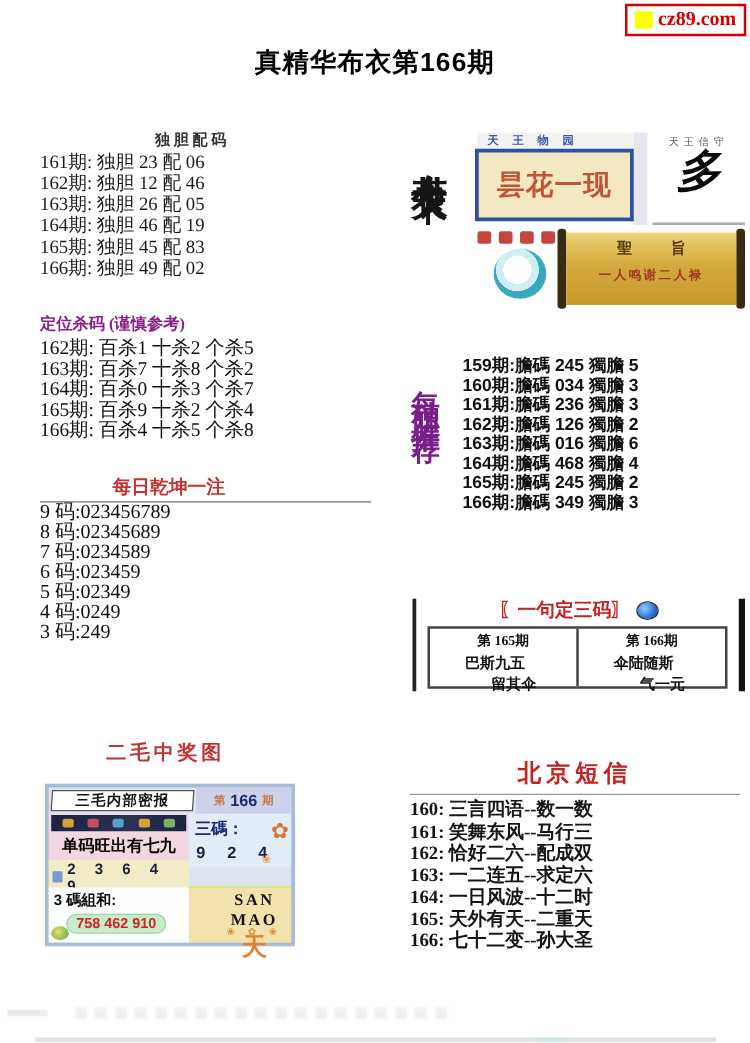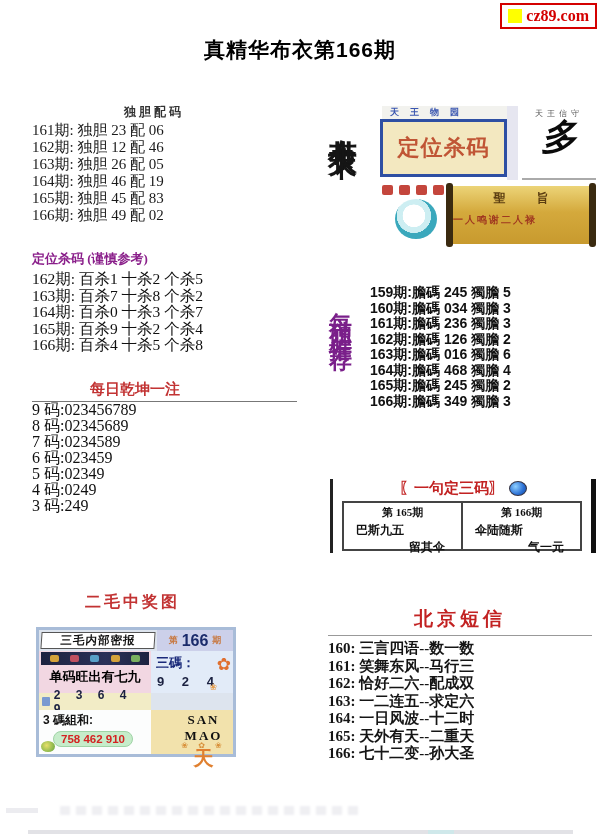--- a/index.html
+++ b/index.html
@@ -38,33 +38,33 @@
   
   .card{top:627px;left:36px;width:200px;height:130px;border:3px solid #a8bcd8;
         background:#dde4ee;box-sizing:border-box;font-family:"Liberation Sans",sans-serif;}
   .card-hdr{display:flex;height:21px;}
   .card-hdr-left{width:112px;background:#fff;border:1px solid #555;margin:2px;
                  font-weight:bold;font-size:11.5px;display:flex;align-items:center;
                  justify-content:center;letter-spacing:1px;transform:skewX(-4deg);}
   .card-hdr-right{flex:1;background:#ccd0ea;display:flex;align-items:center;
                   justify-content:center;gap:4px;}
   .issue-deco{color:#c87840;font-size:9px;font-weight:bold;}
-  .issue-no{color:#1a2a6a;font-size:16px;font-weight:bold;}
+  .issue-no{color:#1a2a6a;font-size:13px;font-weight:bold;}
   .card-row2{display:flex;height:42px;}
   .r2l{width:112px;background:#f2d7e2;}
   .banner{height:13px;margin:1px 2px 0 2px;background:linear-gradient(90deg,#1c2240,#2b3158 60%,#1c2240);
           display:flex;align-items:center;justify-content:space-around;padding:0 3px;}
   .banner i{display:block;width:9px;height:7px;border-radius:2px;}
   .single-line{font-size:13px;font-weight:bold;color:#000000;text-align:center;margin-top:3px;}
   .r2r{flex:1;background:#e2ebf8;position:relative;}
   .sanma-label{color:#1a2a7a;font-weight:bold;font-size:13px;margin:3px 0 0 5px;}
   .sanma-val{color:#1a2040;font-weight:bold;font-size:13px;letter-spacing:7px;margin:2px 0 0 6px;}
   .flower{position:absolute;right:2px;top:3px;color:#e07030;font-size:17px;}
   .flower2{position:absolute;right:16px;bottom:1px;color:#e8a050;font-size:9px;}
-  .card-row3{display:flex;height:17px;}
+  .card-row3{display:flex;height:17px;align-items:center;}
   .r3l{width:112px;background:#f2ecc6;display:flex;align-items:center;}
   .tiny-tag{width:8px;height:9px;background:#7a9ad0;margin:0 4px 0 3px;border-radius:1px;}
   .five-codes{color:#1a2040;font-weight:bold;font-size:12px;letter-spacing:6px;}
   .r3r{flex:1;background:#bef264;display:flex;align-items:center;margin-top:28px;}
   .formula{color:#1a2040;font-weight:bold;font-size:12px;}
   .card-row4{display:flex;height:44px;}
   .r4l{width:112px;background:#fcfdfd;position:relative;}
   .zuhe-label{font-size:12px;font-weight:bold;color:#111;margin:2px 0 0 4px;}
   .zuhe-oval{background:#c6ecca;border:1px solid #9fd3a6;border-radius:12px;padding:1px 7px;
              color:#d42222;font-weight:bold;font-size:11.5px;width:fit-content;margin:2px 0 0 14px;}
@@ -98,42 +98,42 @@
   .mascot{position:absolute;top:93px;left:15px;width:42px;height:40px;border-radius:50%;
           background:radial-gradient(circle at 45% 42%,#ffffff 0 34%,#cdeef2 35% 52%,
                      #3aa8bc 53% 74%,#2a7f92 75% 100%);}
   .scroll{position:absolute;top:77px;left:66px;width:150px;height:64px;}
   .rod{position:absolute;top:0;width:7px;height:64px;background:#3a2a10;border-radius:3px;}
   .rod-l{left:0;} .rod-r{right:0;}
   .scroll-body{position:absolute;left:7px;right:7px;top:3px;bottom:3px;
                background:linear-gradient(180deg,#ecd478,#d4a93c 45%,#c89a2e);}
   .scroll-title{text-align:center;font-size:12px;font-weight:bold;color:#5a3c10;
                 letter-spacing:14px;margin-top:4px;padding-left:14px;}
-  .scroll-text{text-align:left;font-size:10px;font-weight:bold;color:#a03820;
+  .scroll-text{text-align:center;font-size:10px;font-weight:bold;color:#a03820;
                margin-top:6px;letter-spacing:2px;}
 
   .tuijian{top:285px;left:326px;width:274px;}
   .tuijian-vert{position:absolute;left:0;top:8px;writing-mode:vertical-rl;
                 text-orientation:upright;color:#7a1f8a;font-size:23px;font-weight:bold;
                 letter-spacing:9px;font-family:"Liberation Sans",sans-serif;}
   .tuijian-rows{margin-left:44px;}
   .tuijian-rows .row{font-size:14px;font-weight:bold;color:#111;line-height:15.5px;
                      font-family:"Liberation Sans",sans-serif;}
 
   .yiju{top:479px;left:330px;width:266px;height:78px;}
   .bar-l{position:absolute;left:0;top:0;width:3px;height:74px;background:#222;}
   .bar-r{position:absolute;right:0;top:0;width:5px;height:74px;background:#111;}
   .yiju-title{display:flex;align-items:center;justify-content:center;gap:5px;
               color:#c22222;font-weight:bold;font-size:15px;}
   .globe{display:inline-block;width:16px;height:13px;border-radius:50%;
          background:radial-gradient(circle at 35% 35%,#8fd0ff,#2a6fd4 60%,#134a9a);
          border:1px solid #334;}
   .yiju-table{margin:3px 14px 0 12px;border:2px solid #444;display:flex;height:46px;
               background:#fff;}
-  .yiju-cell{flex:1;padding:2px 4px;}
+  .yiju-cell{flex:1;padding:2px 20px;}
   .yiju-cell:first-child{border-right:2px solid #444;}
   .cell-h{text-align:center;font-size:11px;font-weight:bold;}
   .cell-l1{font-size:12px;font-weight:bold;margin-top:2px;padding-left:8px;}
   .cell-l2{font-size:12px;font-weight:bold;text-align:right;padding-right:12px;}
 
   .sms{top:606px;left:328px;width:264px;}
   .sms-title{text-align:center;color:#c22222;font-size:19px;font-weight:bold;
              letter-spacing:4px;padding-bottom:3px;border-bottom:1px solid #999;}
   .sms-rows{margin-top:4px;}
   .sms-rows .row{font-size:15px;font-weight:bold;color:#151515;line-height:17.5px;}
@@ -238,21 +238,21 @@
         <div class="tian">天</div>
       </div>
     </div>
   </div>
 
   <div class="abs buyi">布衣天下Ⅲ</div>
 
   <div class="abs montage">
     <div class="band">天王物园</div>
     <div class="side-strip"></div>
-    <div class="mainbox">定位杀码</div>
+    <div class="mainbox">昙花一现</div>
     <div class="right-area">
       <div class="side-small">天王信守</div>
       <div class="brush-glyph">多</div>
     </div>
     <div class="stamps">
       <span class="stamp"></span>
         <span class="stamp"></span>
       <span class="stamp"></span>
         <span class="stamp"></span>
     </div>

